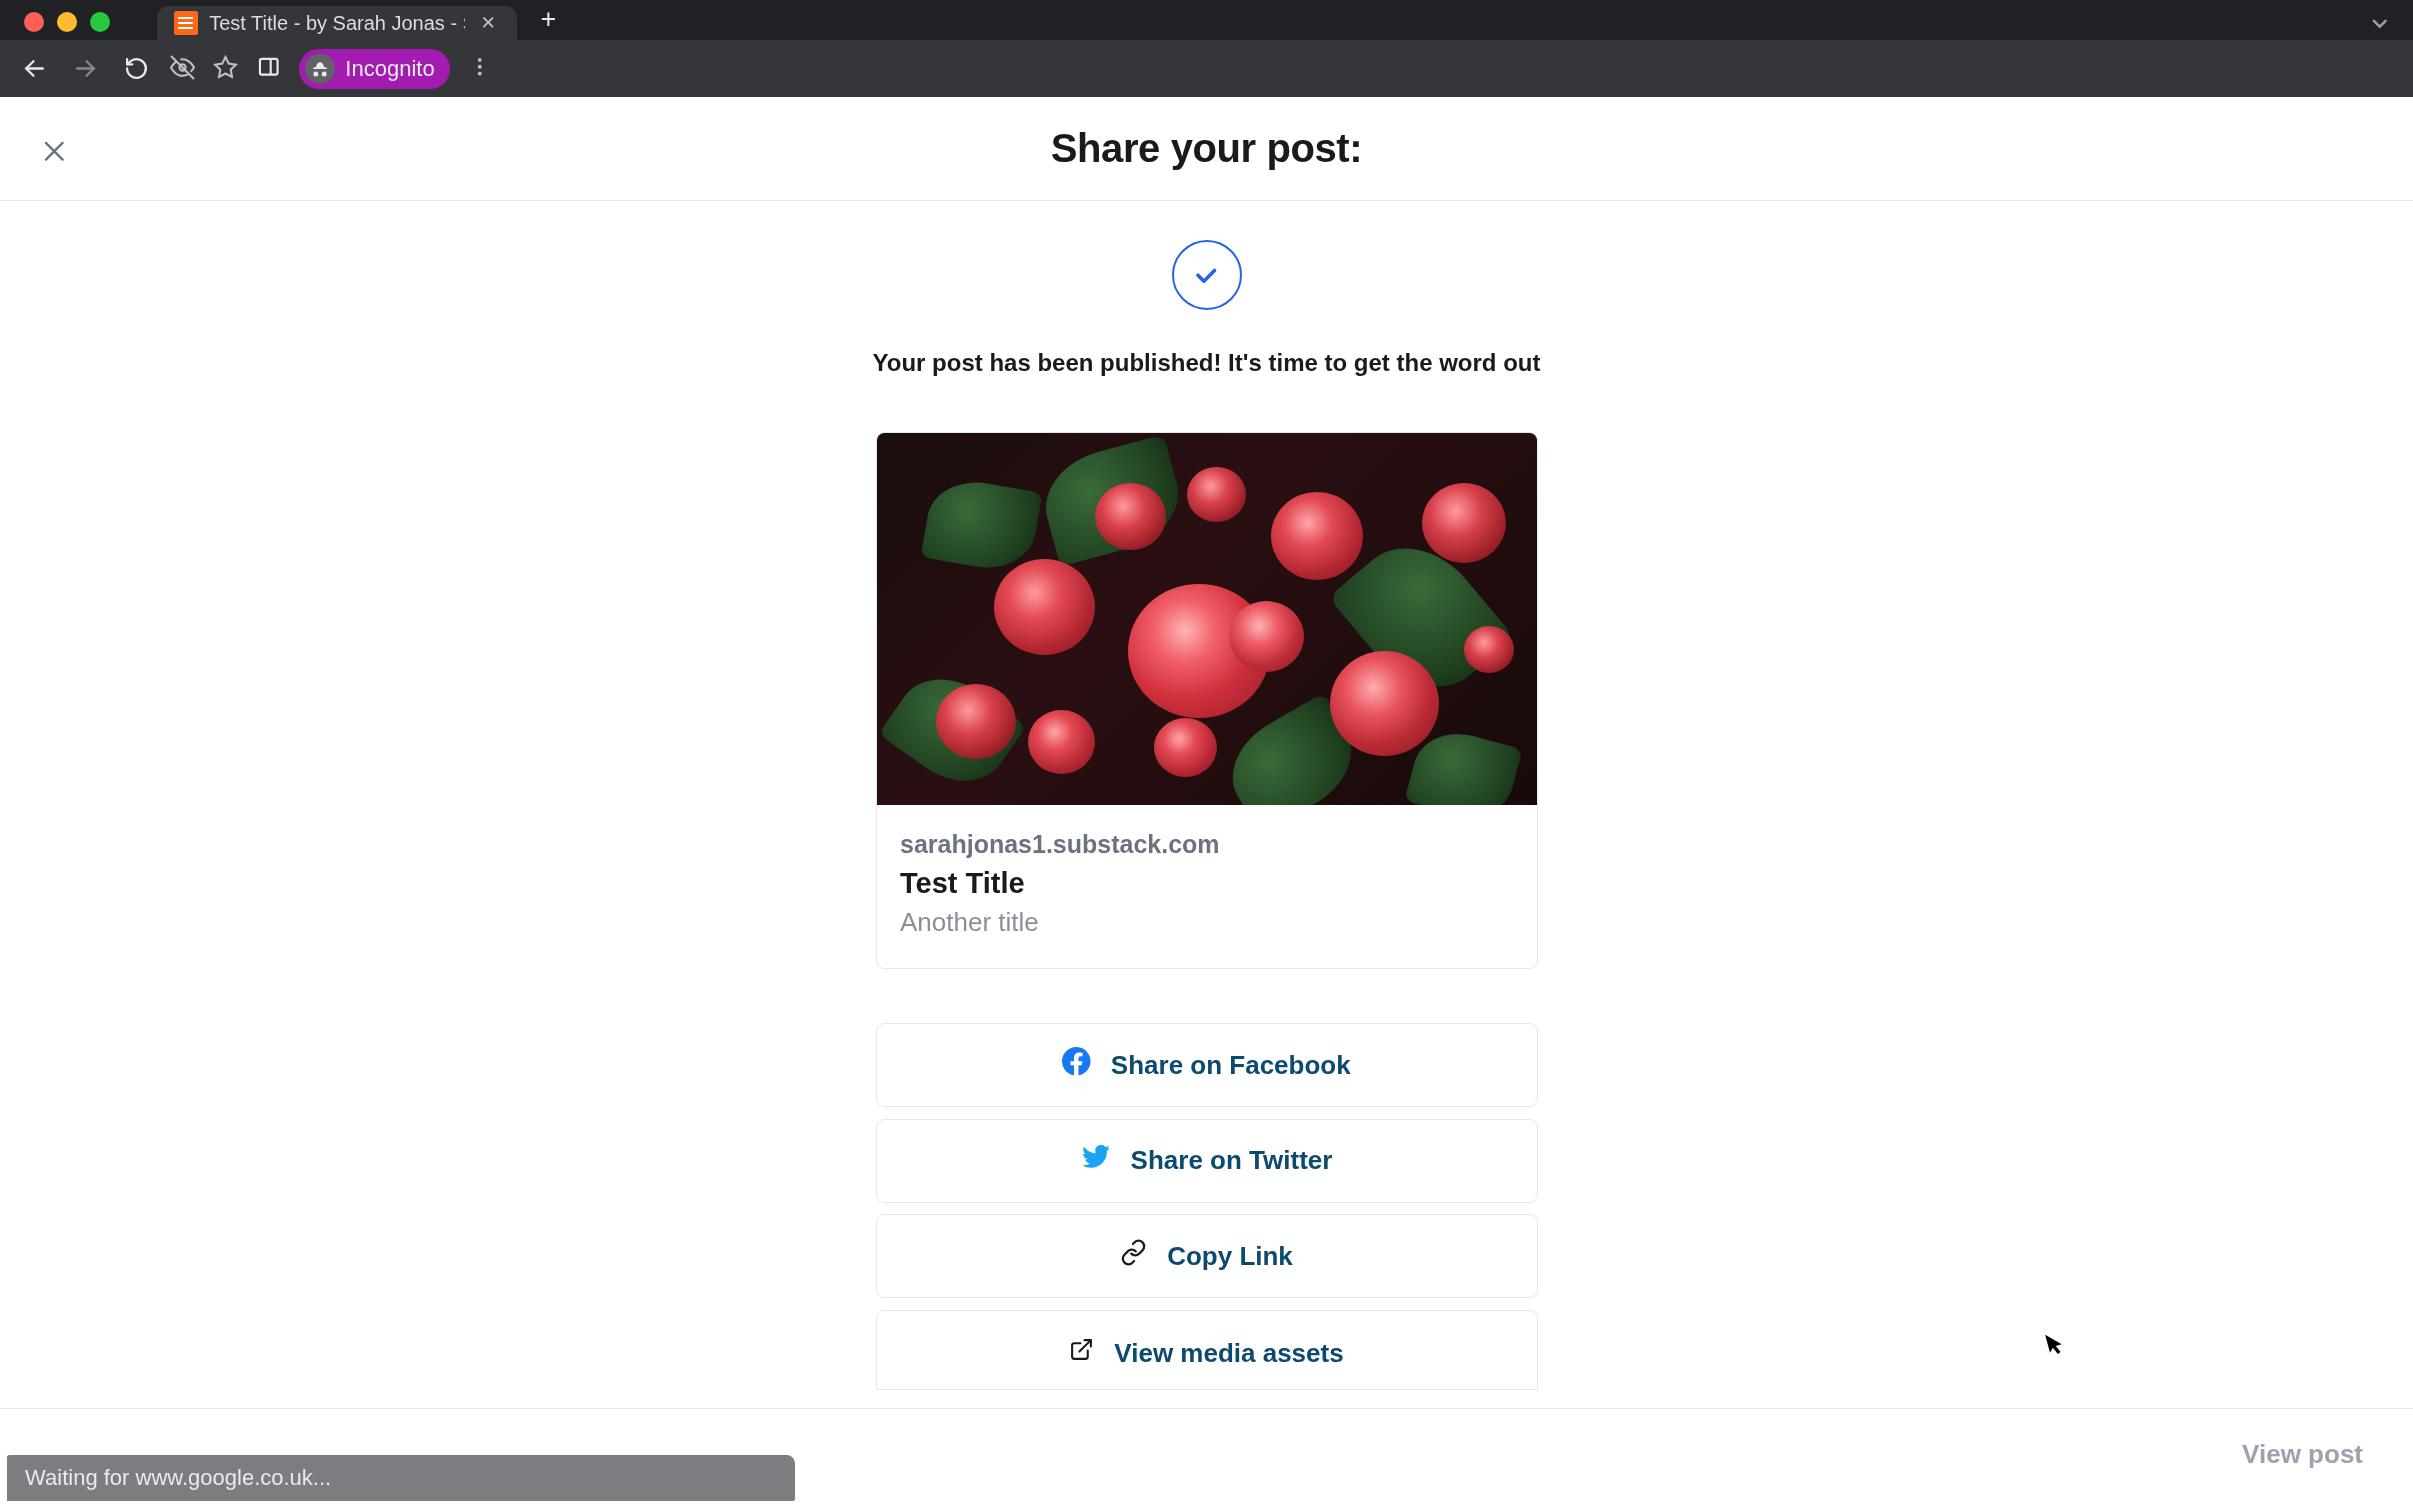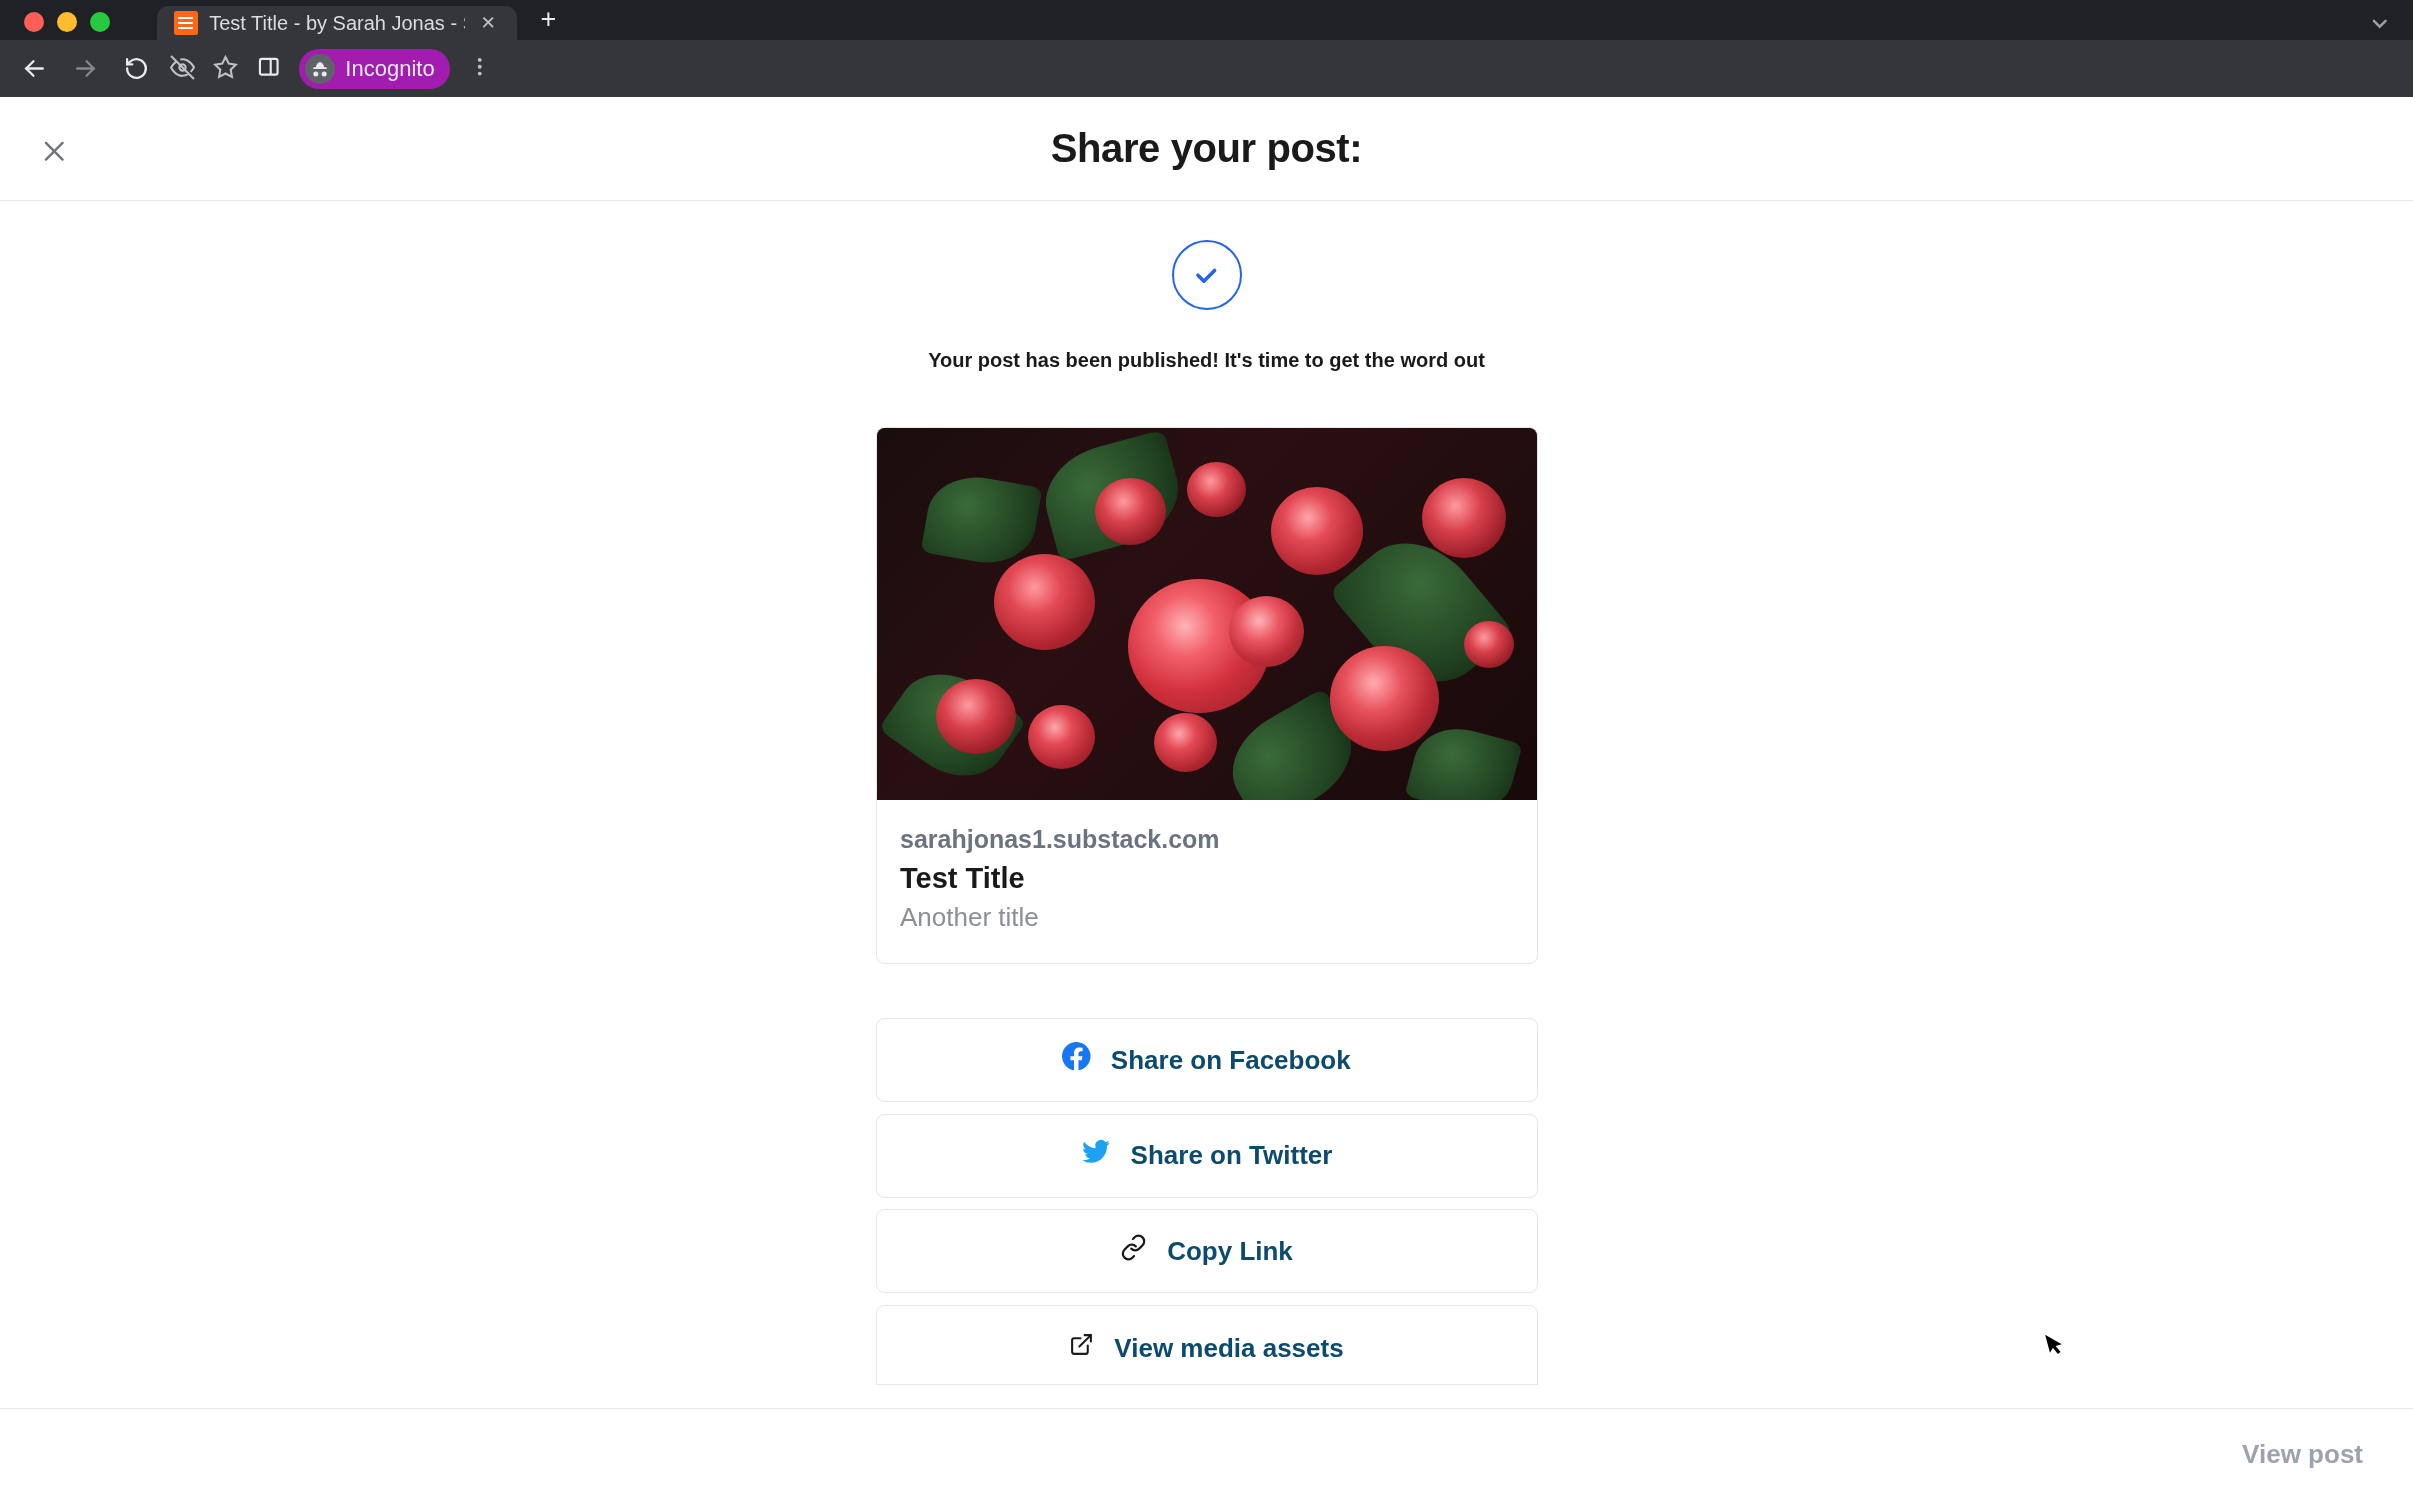--- a/index.html
+++ b/index.html
@@ -29,21 +29,21 @@
   .incog-avatar{width:30px;height:30px;border-radius:50%;background:#5f6368;display:flex;align-items:center;justify-content:center;}
   .incog-avatar svg{width:20px;height:20px;}
   
   .page{position:relative; width:100%; height:calc(1508px - 40px - 57px); background:#fff; overflow:hidden;}
   .header-bar{height:104px;border-bottom:0.8px solid #e5e7eb;display:flex;align-items:center;justify-content:center;position:relative;}
   .header-bar h1{font-size:40px;font-weight:800;color:#1a1a1a;letter-spacing:-0.4px;}
   .close-btn{position:absolute;left:37px;top:37px;width:34px;height:34px;display:flex;align-items:center;justify-content:center;color:#6b7280;}
   .content{ display:flex; flex-direction:column; align-items:center; padding-top:39px;}
   .check-circle{width:70px;height:70px;border-radius:50%;border:2.5px solid #2563eb;display:flex;align-items:center;justify-content:center;margin-bottom:39px;}
   .check-circle svg{width:28.5px;height:28.5px;stroke:#2563eb;stroke-width:3;fill:none;}
-  .published-msg{font-size:20px;font-weight:700;color:#1a1a1a;margin-bottom:55px;text-align:center;}
+  .published-msg{font-size:24px;font-weight:700;color:#1a1a1a;margin-bottom:55px;text-align:center;}
   .card{width:662px;border:1.3px solid #e5e7eb;border-radius:8.4px;overflow:hidden;margin-bottom:54px;}
   .card-image{width:100%;height:372px;position:relative;overflow:hidden;}
   .card-body{padding:25px 23.5px 30px;}
   .card-domain{font-size:25px;font-weight:700;color:#6b7280;margin-bottom:8.4px;}
   .card-title{font-size:29px;font-weight:800;color:#1a1a1a;margin-bottom:6.7px;}
   .card-sub{font-size:26px;color:#8a8f98;}
   .share-btn{width:662px;height:84px;border:1.3px solid #e5e7eb;border-radius:8.4px;display:flex;align-items:center;justify-content:center;gap:20px;font-size:26px;font-weight:700;color:#0c4a6e;margin-bottom:11.7px;background:#fff;}
   .share-btn.last{margin-bottom:0; border-bottom-left-radius:0; border-bottom-right-radius:0; height:80px; align-items:flex-end; padding-bottom:20px;}
   .share-btn svg{flex:0 0 auto;}
   .footer{position:absolute;right:0;left:0;bottom:8px;height:92px;border-top:0.8px solid #e5e7eb;display:flex;align-items:center;justify-content:flex-end;padding-right:50px;background:#fff;}
@@ -229,20 +229,21 @@
           </svg>
       </span>
       <span>View media assets</span>
     </button>
   </div>
 
   <div class="footer">
     <a class="view-post">View post</a>
   </div>
 
+  <div class="status-pill">Waiting for www.google.co.uk...</div>
 
   <div class="cursor">
     <svg width="18.4" height="25" viewBox="0 0 16 24">
         <path d="M0 0l0 18 4-4 3 7 3-1-3-7 6 0z" fill="#000"></path>
       </svg>
   </div>
 </div>
 
 
 </body></html>

